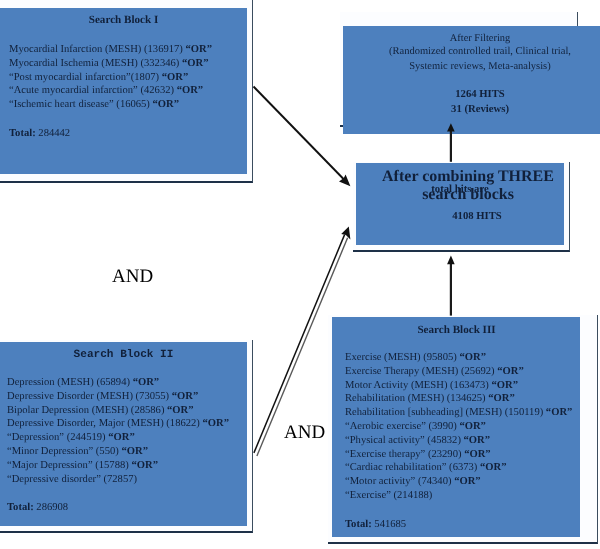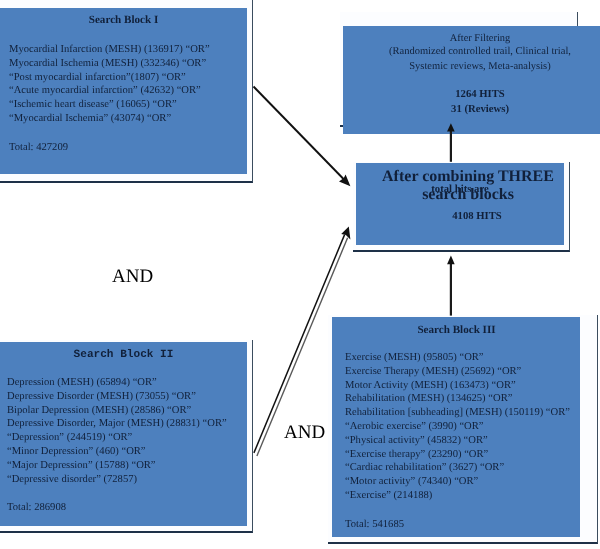--- a/index.html
+++ b/index.html
@@ -6,75 +6,74 @@
   html,body{margin:0;padding:0;background:#ffffff;}
   body{width:600px;height:549px;position:relative;overflow:hidden;
        font-family:"Liberation Serif",serif;color:#11203a;
        -webkit-font-smoothing:antialiased;text-rendering:geometricPrecision;}
   .stage{position:absolute;left:0;top:0;width:600px;height:549px;opacity:0.999;}
   .boxframe{position:absolute;box-sizing:border-box;border-right:1.9px solid #3b4d5e;border-bottom:2.4px solid #1e3148;background:#fcfdff;}
   .box{position:absolute;background:#4d80be;box-sizing:border-box;}
   .btitle{position:absolute;left:0;right:0;text-align:center;font-weight:bold;font-size:11.1px;}
   .lines{position:absolute;}
   .ln{white-space:nowrap;font-size:10.6px;line-height:13.8px;}
-  .b{font-weight:normal;}
+  .b{font-weight:bold;}
   svg.arrows{position:absolute;left:0;top:0;width:600px;height:549px;}
   .andlabel{position:absolute;font-weight:normal;color:#000;font-size:19px;letter-spacing:0px;line-height:19px;}
   .ctr{text-align:center;}
 </style>
 </head>
 <body>
 
 <div class="stage">
 
   <div class="boxframe" style="left:-8px;top:-6px;width:261px;height:189px;"></div>
   <div class="box" style="left:-4px;top:8px;width:251px;height:166px;">
     <div class="btitle" style="top:6px;left:4px;">Search Block I</div>
     <div class="lines" style="left:13px;top:35px;">
         <div class="ln"><span>Myocardial Infarction (MESH) (136917) </span><span class="b">“OR”</span></div>
         <div class="ln"><span>Myocardial Ischemia (MESH) (332346) </span><span class="b">“OR”</span></div>
         <div class="ln"><span>“Post myocardial infarction”(1807) </span><span class="b">“OR”</span></div>
         <div class="ln"><span>“Acute myocardial infarction” (42632) </span><span class="b">“OR”</span></div>
         <div class="ln"><span>“Ischemic heart disease” (16065) </span><span class="b">“OR”</span></div>
-        <div class="ln"><span>“Myocardial Ischemia” (43074) </span><span class="b">“OR”</span></div>
         <div class="ln" style="line-height: 15px;">&nbsp;</div>
-        <div class="ln"><span class="b">Total:</span><span> 427209</span></div>
+        <div class="ln"><span class="b">Total:</span><span> 284442</span></div>
       </div>
   </div>
 
   <div class="boxframe" style="left:-8px;top:340px;width:261px;height:193px;"></div>
   <div class="box" style="left:-4px;top:342px;width:251px;height:184px;">
     <div class="btitle" style="top:7px;left:4px;font-family:Liberation Mono, monospace;">Search Block II</div>
     <div class="lines" style="left:11px;top:34px;">
         <div class="ln"><span>Depression (MESH) (65894) </span><span class="b">“OR”</span></div>
         <div class="ln"><span>Depressive Disorder (MESH) (73055) </span><span class="b">“OR”</span></div>
         <div class="ln"><span>Bipolar Depression (MESH) (28586) </span><span class="b">“OR”</span></div>
-        <div class="ln"><span>Depressive Disorder, Major (MESH) (28831) </span><span class="b">“OR”</span></div>
+        <div class="ln"><span>Depressive Disorder, Major (MESH) (18622) </span><span class="b">“OR”</span></div>
         <div class="ln"><span>“Depression” (244519) </span><span class="b">“OR”</span></div>
-        <div class="ln"><span>“Minor Depression” (460) </span><span class="b">“OR”</span></div>
+        <div class="ln"><span>“Minor Depression” (550) </span><span class="b">“OR”</span></div>
         <div class="ln"><span>“Major Depression” (15788) </span><span class="b">“OR”</span></div>
         <div class="ln"><span>“Depressive disorder” (72857)</span></div>
         <div class="ln" style="line-height: 15px;">&nbsp;</div>
         <div class="ln"><span class="b">Total:</span><span> 286908</span></div>
       </div>
   </div>
 
   <div class="boxframe" style="left:328px;top:315px;width:270px;height:229px;"></div>
   <div class="box" style="left:332px;top:317px;width:248px;height:220px;">
     <div class="btitle" style="top:7px;left:1px;">Search Block III</div>
     <div class="lines" style="left:13px;top:34px;">
         <div class="ln"><span>Exercise (MESH) (95805) </span><span class="b">“OR”</span></div>
         <div class="ln"><span>Exercise Therapy (MESH) (25692) </span><span class="b">“OR”</span></div>
         <div class="ln"><span>Motor Activity (MESH) (163473) </span><span class="b">“OR”</span></div>
         <div class="ln"><span>Rehabilitation (MESH) (134625) </span><span class="b">“OR”</span></div>
         <div class="ln"><span>Rehabilitation [subheading] (MESH) (150119) </span><span class="b">“OR”</span></div>
         <div class="ln"><span>“Aerobic exercise” (3990) </span><span class="b">“OR”</span></div>
         <div class="ln"><span>“Physical activity” (45832) </span><span class="b">“OR”</span></div>
         <div class="ln"><span>“Exercise therapy” (23290) </span><span class="b">“OR”</span></div>
-        <div class="ln"><span>“Cardiac rehabilitation” (3627) </span><span class="b">“OR”</span></div>
+        <div class="ln"><span>“Cardiac rehabilitation” (6373) </span><span class="b">“OR”</span></div>
         <div class="ln"><span>“Motor activity” (74340) </span><span class="b">“OR”</span></div>
         <div class="ln"><span>“Exercise” (214188)</span></div>
         <div class="ln" style="line-height: 15px;">&nbsp;</div>
         <div class="ln"><span class="b">Total:</span><span> 541685</span></div>
       </div>
   </div>
 
   <div class="boxframe" style="left:353px;top:162px;width:217px;height:90px;"></div>
   <div class="box" style="left:356px;top:163px;width:208px;height:82px;">
     <div class="ctr" style="position:absolute;left:0;right:0;top:5px;font-weight:bold;font-size:16px;padding-left:16px;">After combining THREE search blocks</div>

